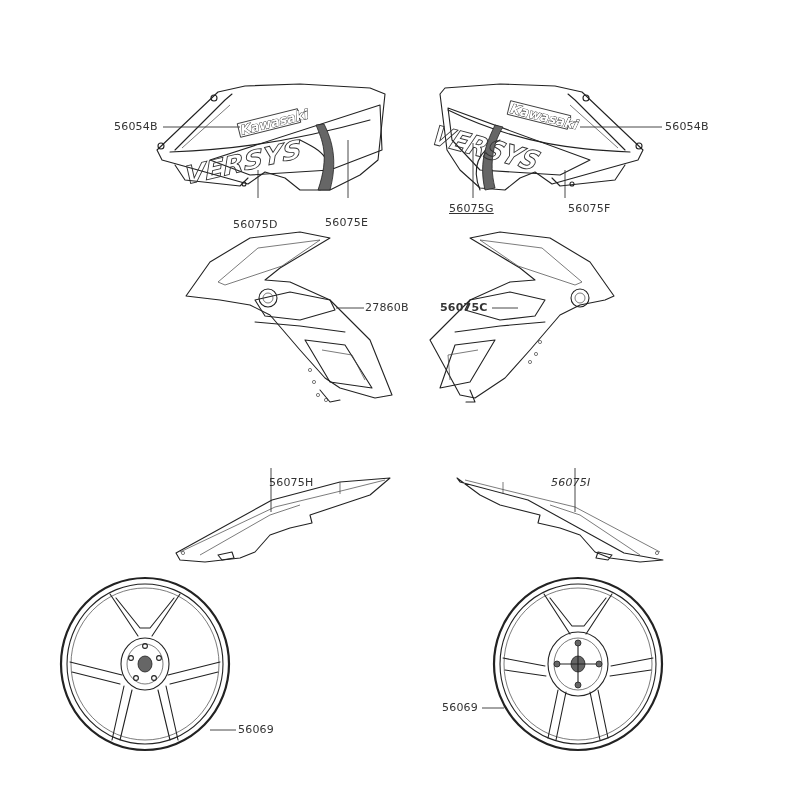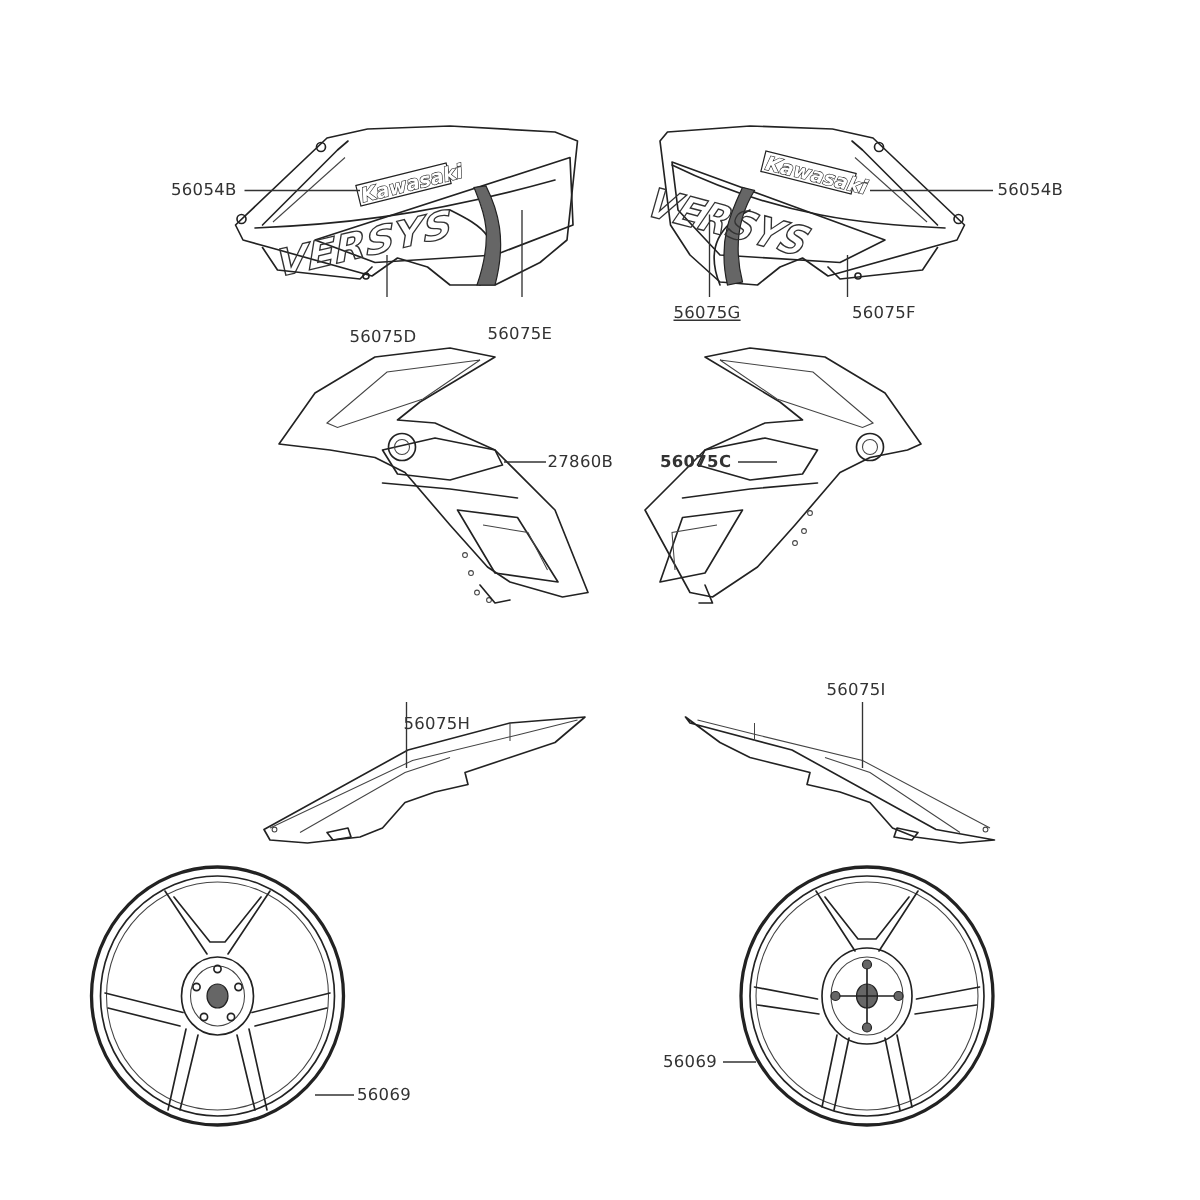--- a/index.html
+++ b/index.html
@@ -162,16 +162,16 @@
 <span class="label" style="left:325px; top:216px;">56075E</span>
 
 <span class="label" style="left:665px; top:120px;">56054B</span>
 <span class="label" style="left:449px; top:202px;text-decoration:underline;">56075G</span>
 <span class="label" style="left:541px; top:202px;margin-left:27px;">56075F</span>
 
 <span class="label" style="left:365px; top:301px;">27860B</span>
 <span class="label" style="left:440px; top:301px;font-weight:bold;">56075C</span>
 
 <span class="label" style="left:248px; top:476px;margin-left:21px;">56075H</span>
-<span class="label" style="left:551px; top:453px;">56075I</span>
+<span class="label" style="left:551px; top:476px;font-style:italic;">56075I</span>
 
 <span class="label" style="left:238px; top:723px;">56069</span>
 <span class="label" style="left:442px; top:701px;">56069</span>
 
 </body></html>

